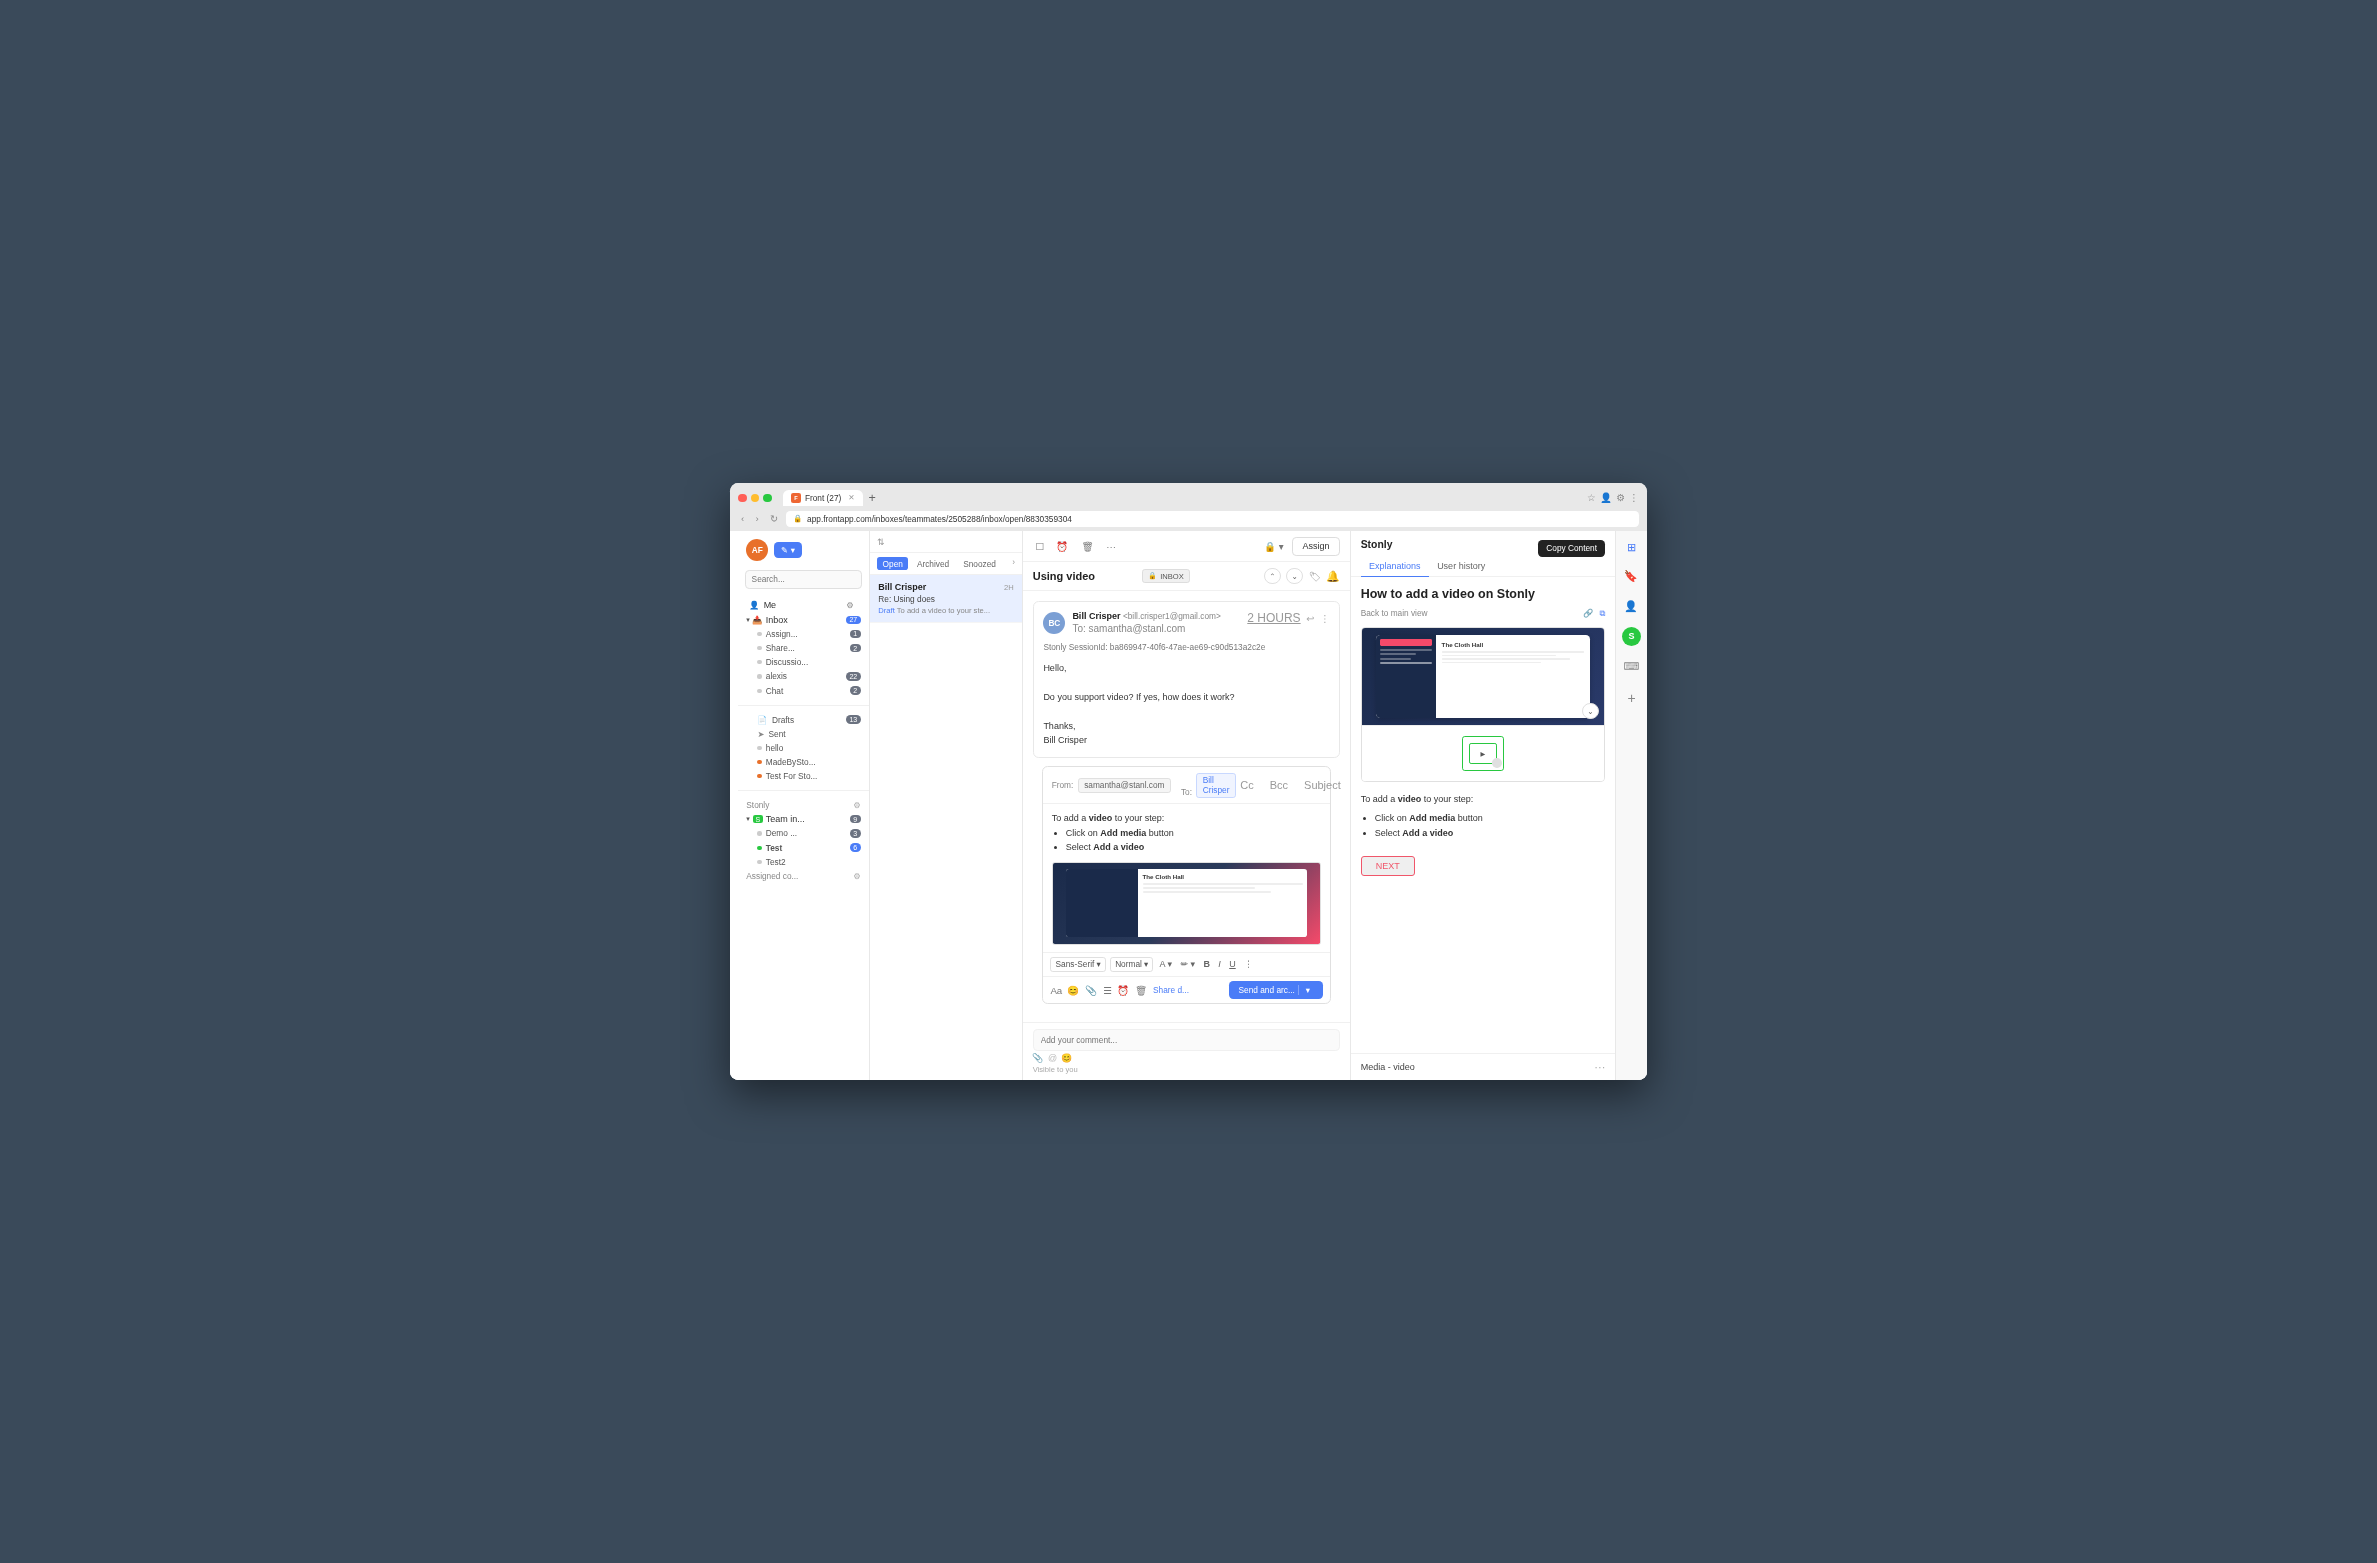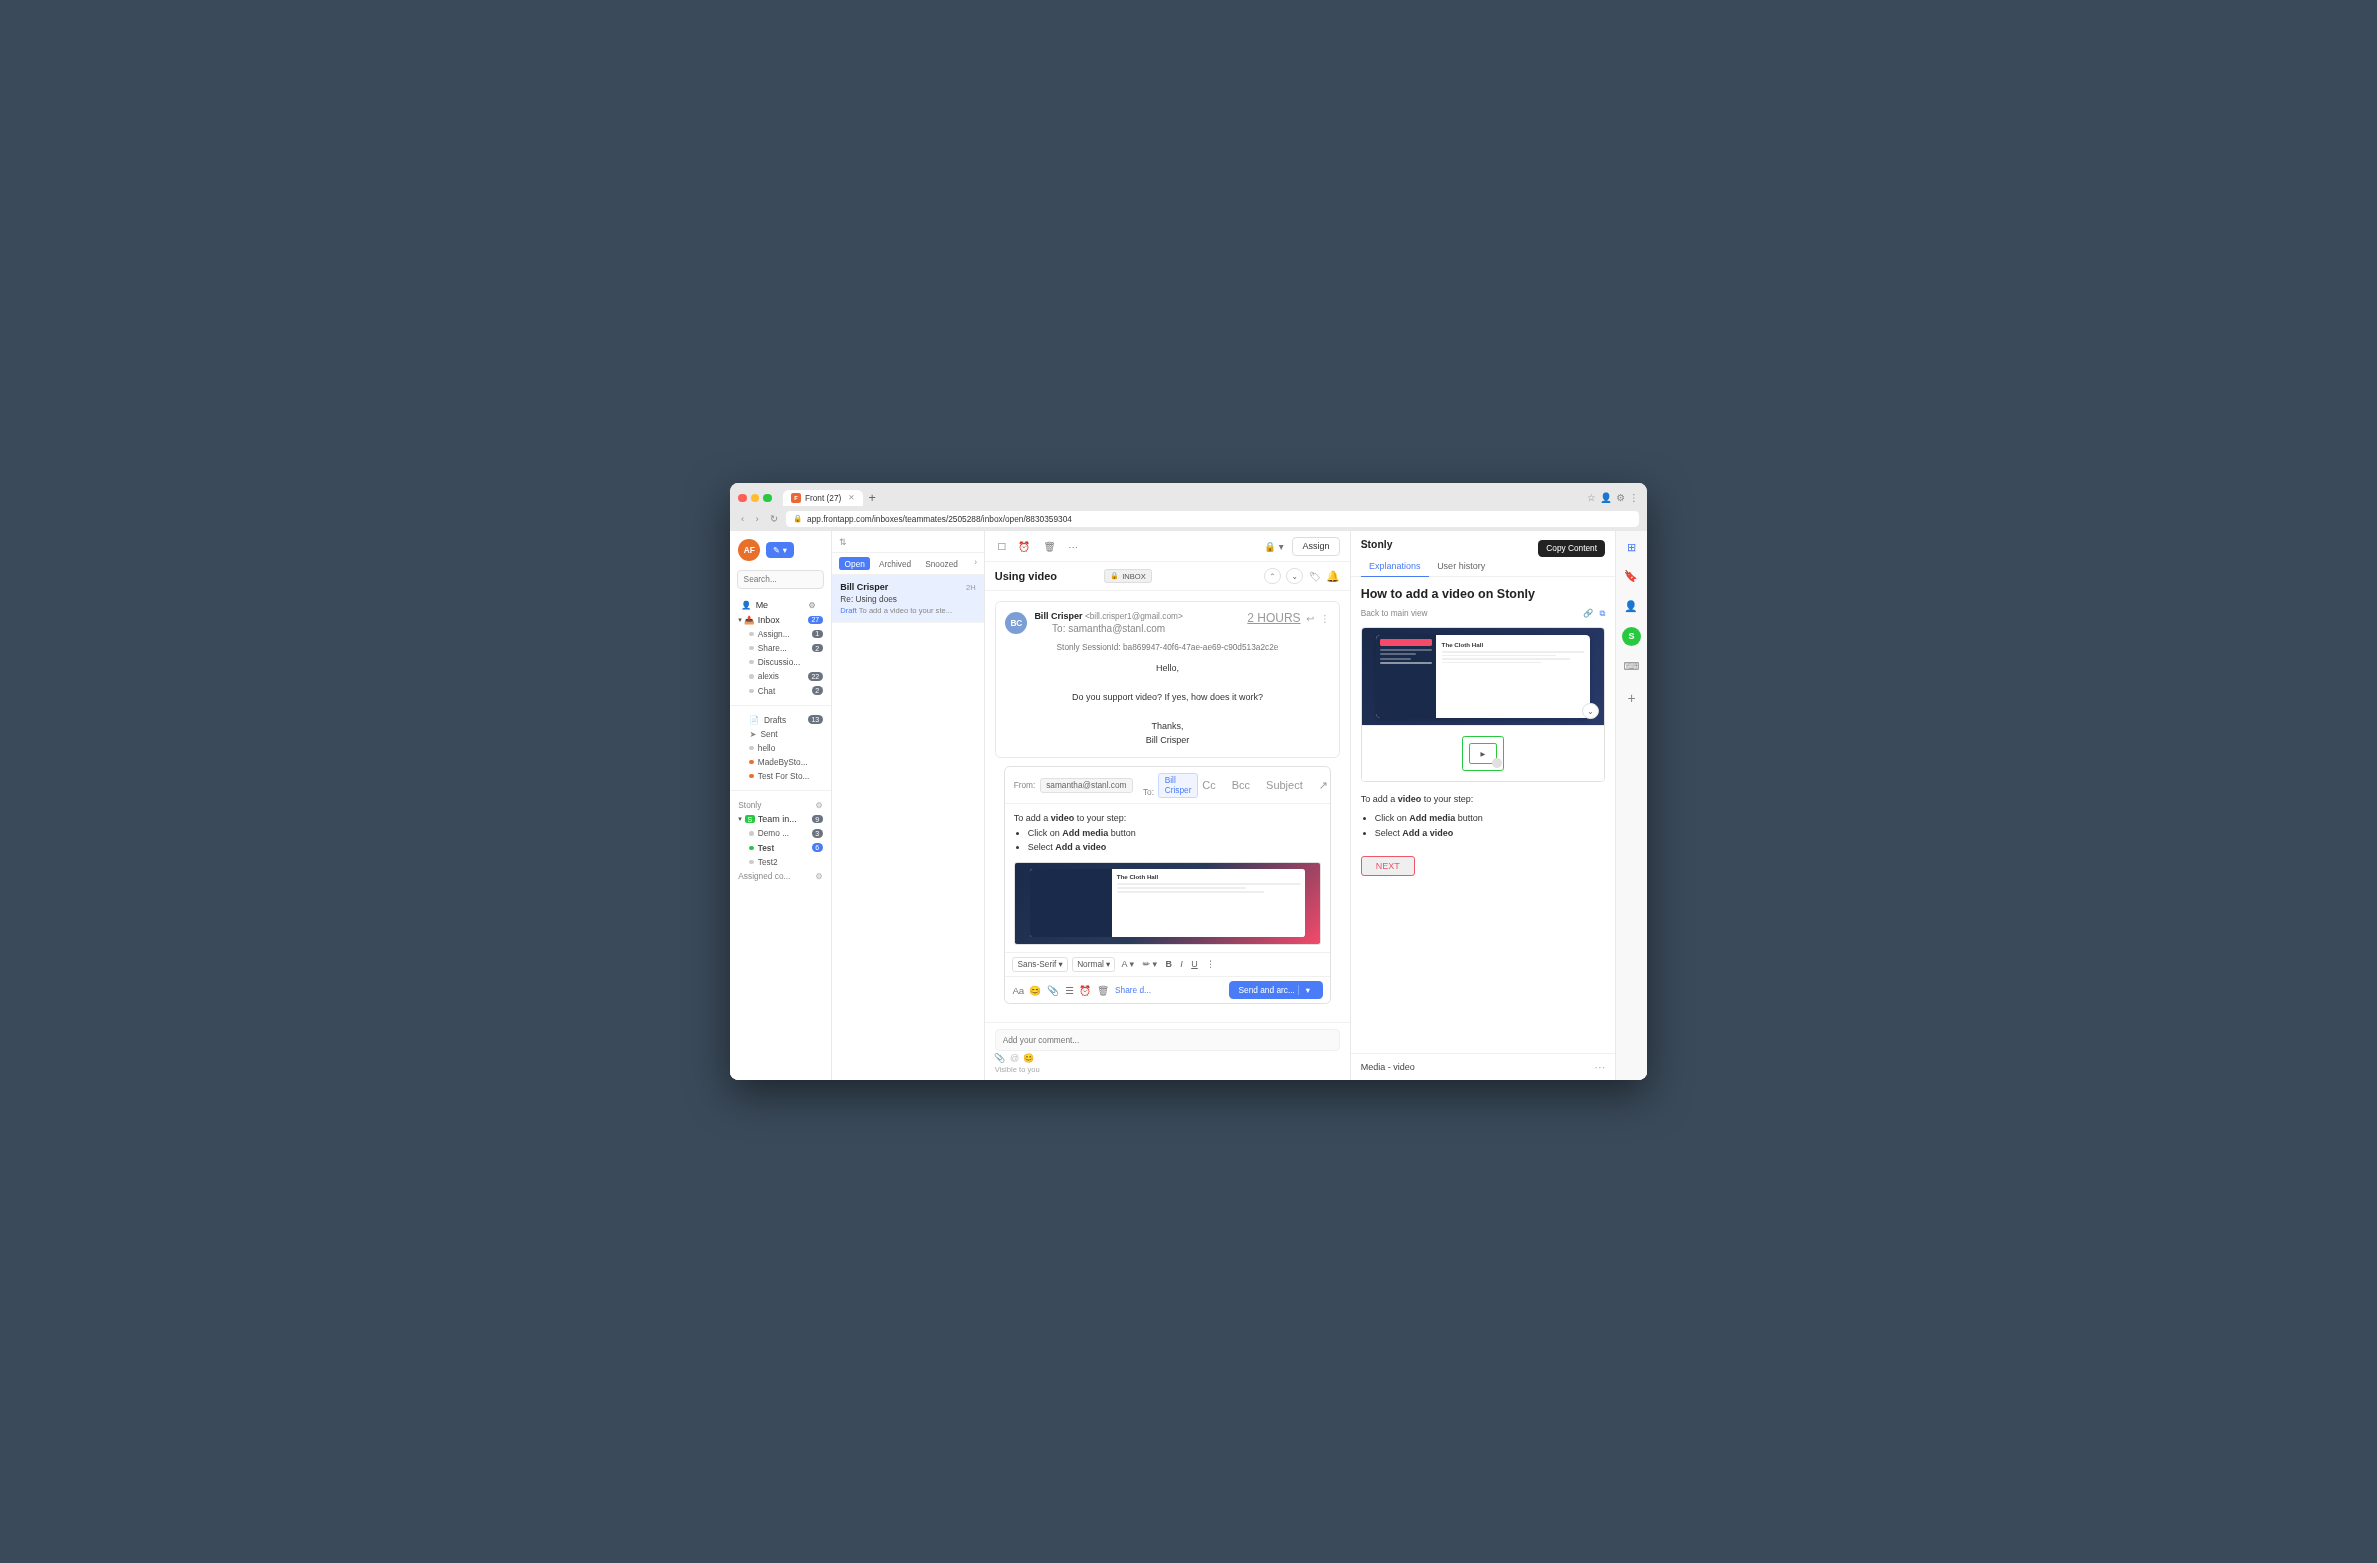--- a/index.html
+++ b/index.html
@@ -112,28 +112,29 @@
     }
     
     .app-content {
       display: flex;
       flex: 1;
       overflow: hidden;
       background: #fff;
     }
     
     .sidebar {
-      width: 102px;
+      width: 140px;
       background: #fff;
       border-right: 0.7px solid #e8e8e8;
       display: flex;
       flex-direction: column;
       font-size: 9px;
       overflow-y: auto;
       flex-shrink: 0;
+      padding-left: 8px;
     }
     .sidebar-header {
       padding: 8.3px 8.3px 5.6px;
       display: flex;
       align-items: center;
       gap: 5.6px;
     }
     .avatar {
       width: 22px;
       height: 22px;
@@ -348,21 +349,20 @@
       flex: 1;
       overflow-y: auto;
       padding: 9.7px;
     }
     .email-message {
       background: white;
       border: 0.7px solid #e8e8e8;
       border-radius: 5.6px;
       padding: 9.7px;
       margin-bottom: 8.3px;
-      text-align: center;
     }
     .msg-header {
       display: flex;
       align-items: flex-start;
       justify-content: space-between;
       margin-bottom: 7px;
     }
     .msg-sender-info { display: flex; align-items: center; gap: 7px; }
     .msg-avatar {
       width: 22px;

